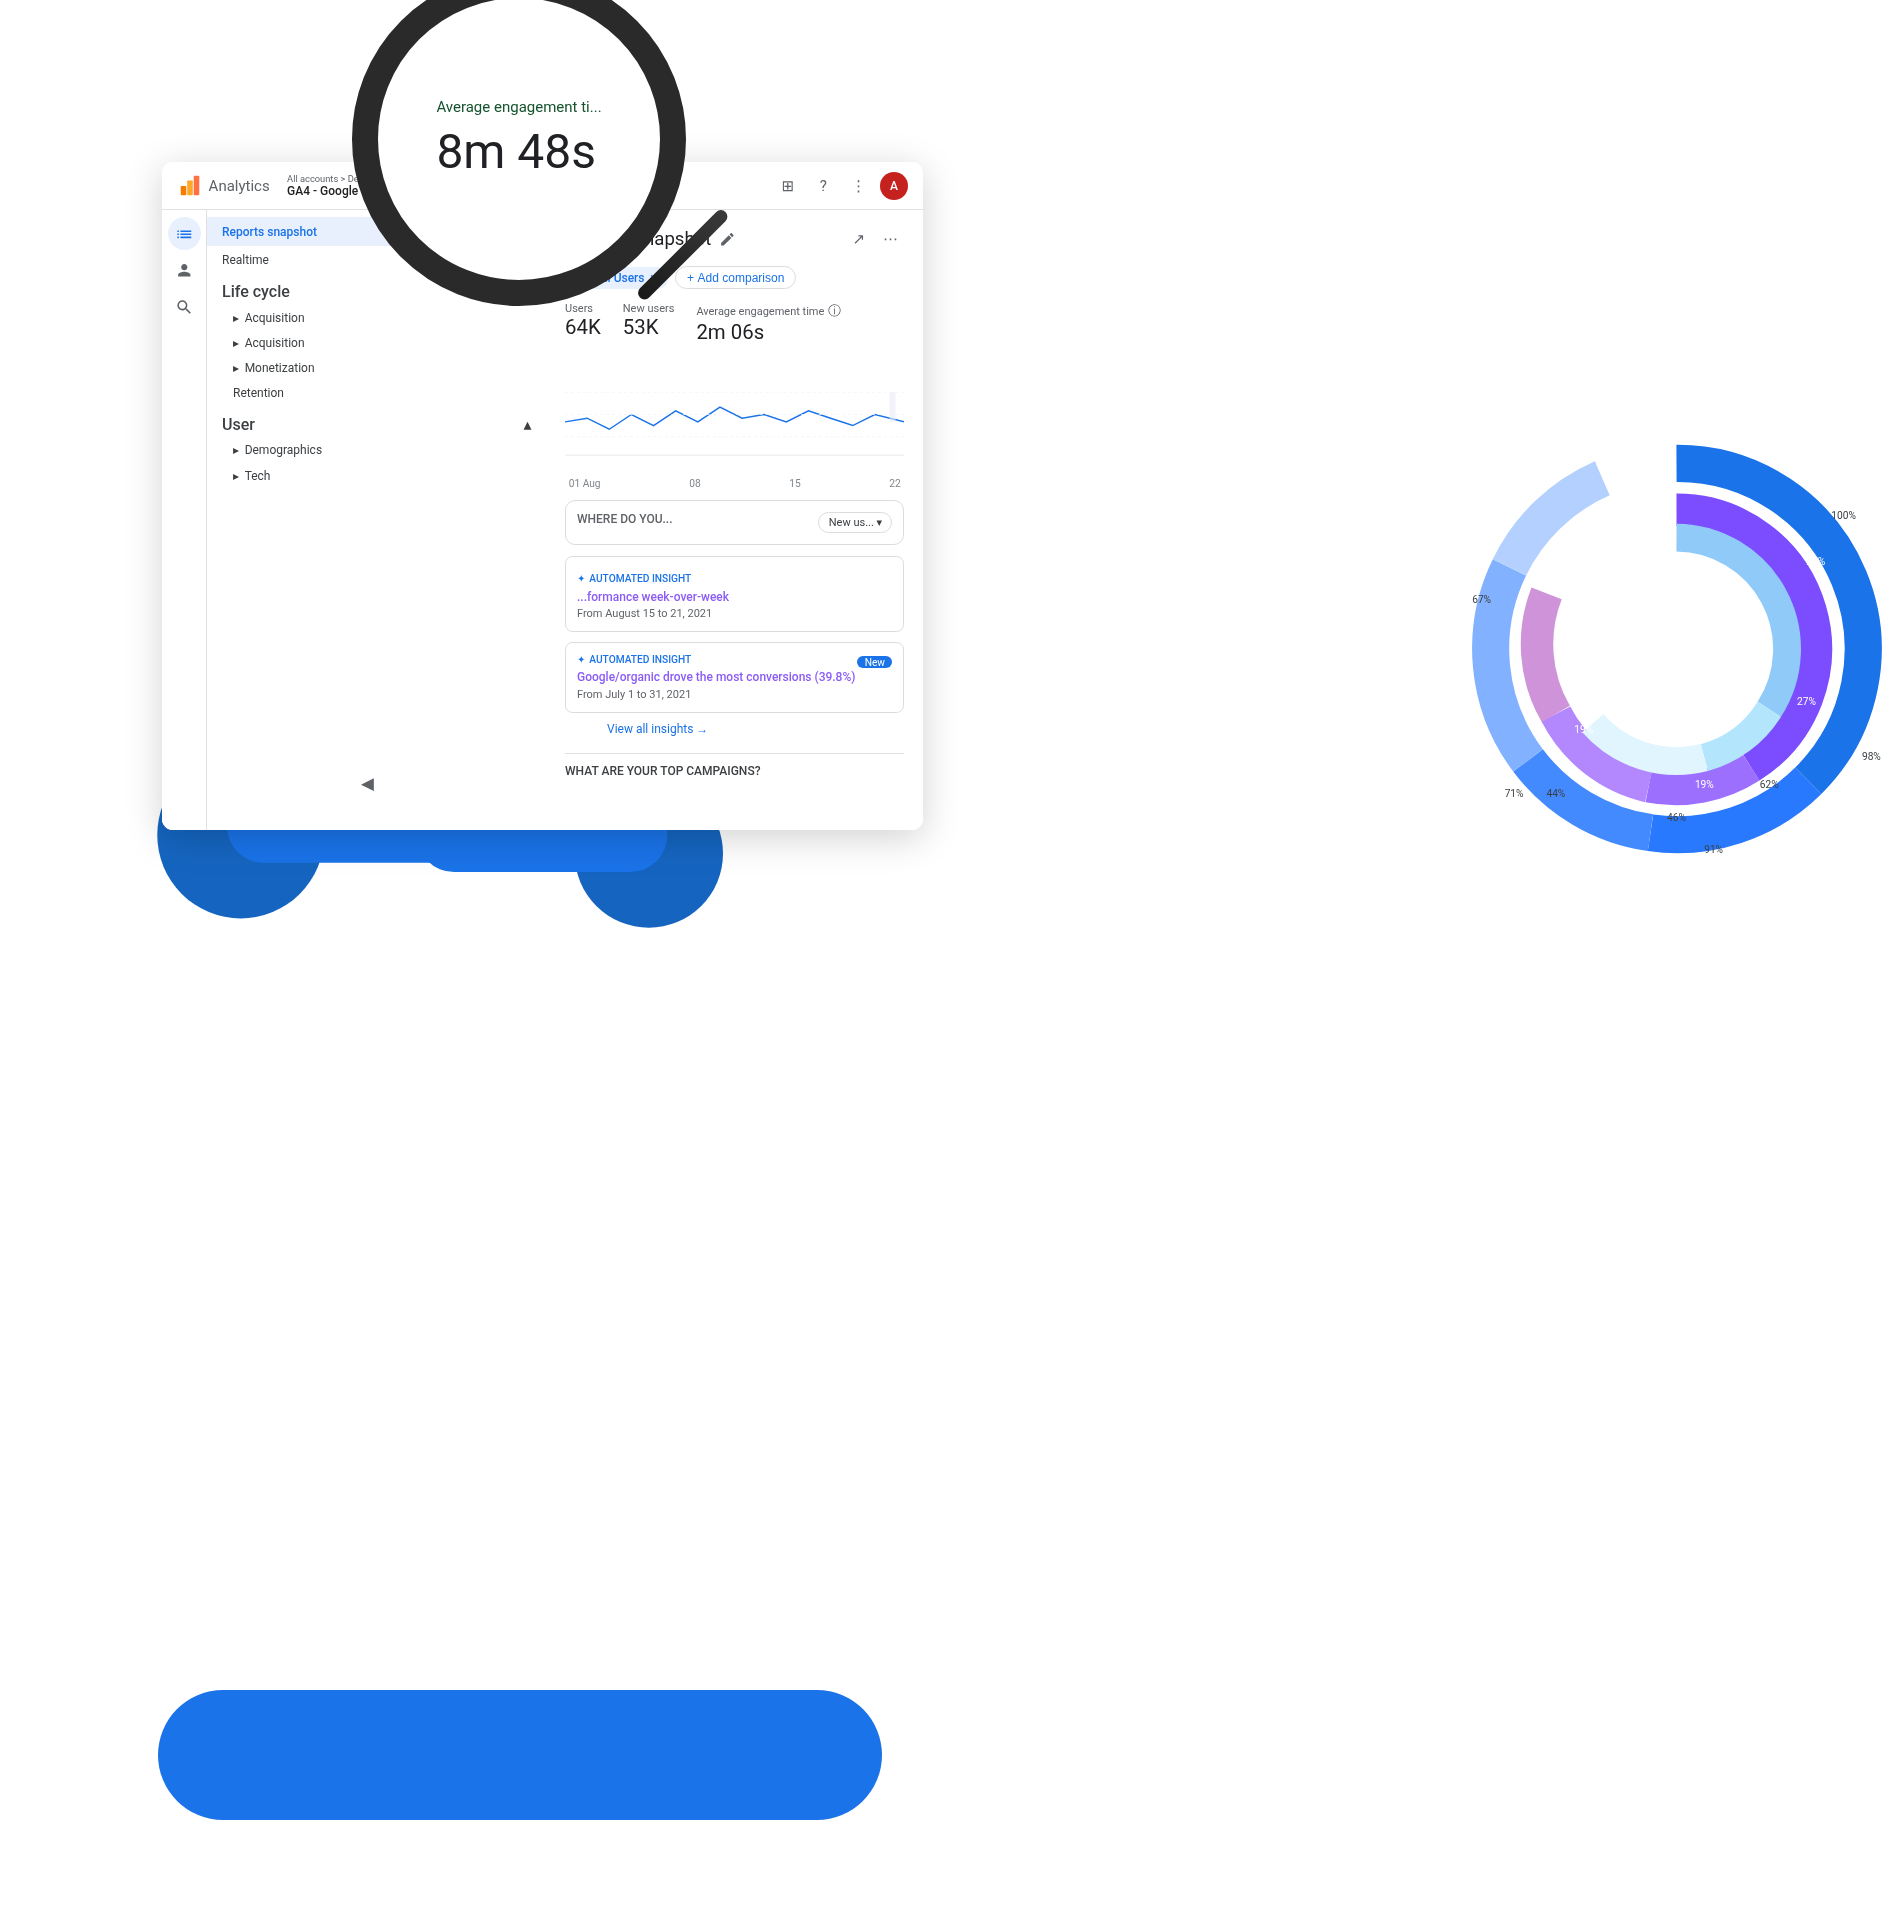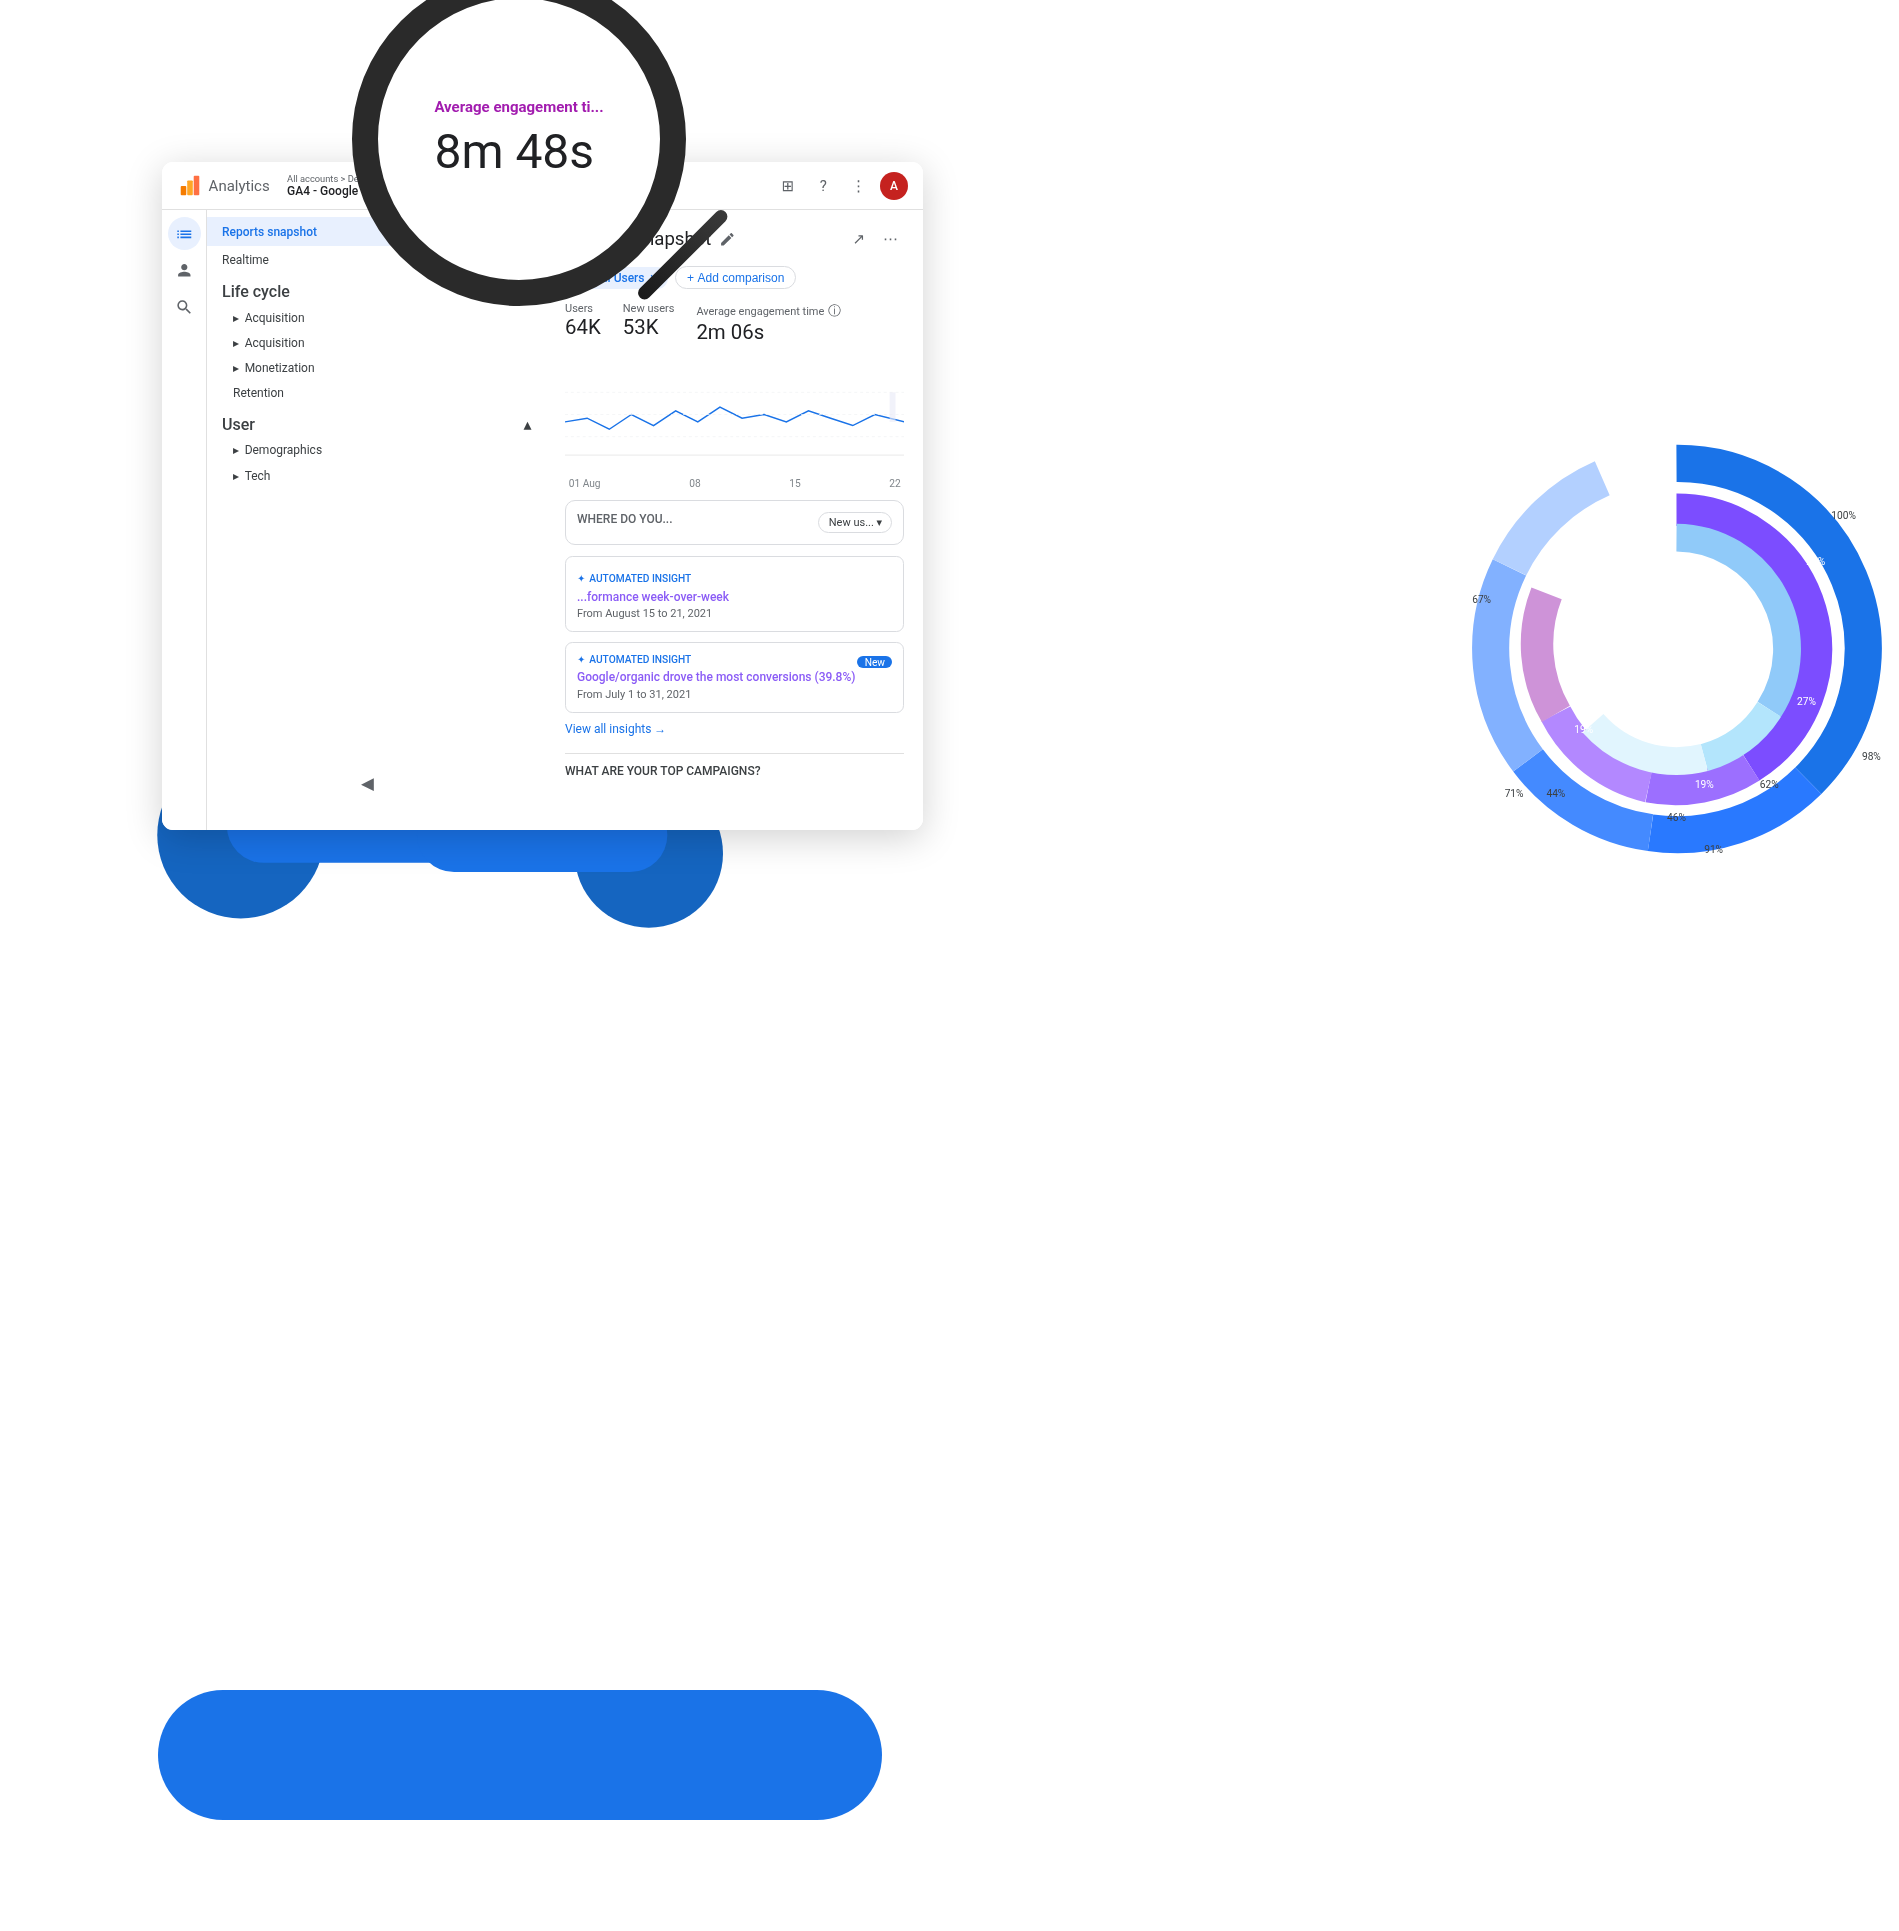--- a/index.html
+++ b/index.html
@@ -365,20 +365,21 @@
     }
 
     .view-all-link {
       color: #1a73e8;
       font-size: 12px;
       display: flex;
       align-items: center;
       gap: 3.7px;
       cursor: pointer;
       text-decoration: none;
+      margin-left: 42px;
     }
 
     .campaigns-header {
       font-size: 12px;
       color: #3c4043;
       font-weight: 500;
       margin-top: 17px;
       padding-top: 9.3px;
       border-top: 0.9px solid #e0e0e0;
     }
@@ -420,22 +421,22 @@
       transform-origin: top center;
     }
 
     .magnifier-content {
       text-align: left;
       padding: 18.6px;
     }
 
     .mag-label {
       font-size: 15px;
-      color: #a21caf;
-      font-weight: 700;
+      color: #14532d;
+      font-weight: 400;
       margin-bottom: 7.4px;
     }
 
     .mag-value {
       font-size: 48px;
       font-weight: 400;
       color: #202124;
       white-space: nowrap;
     }
 

